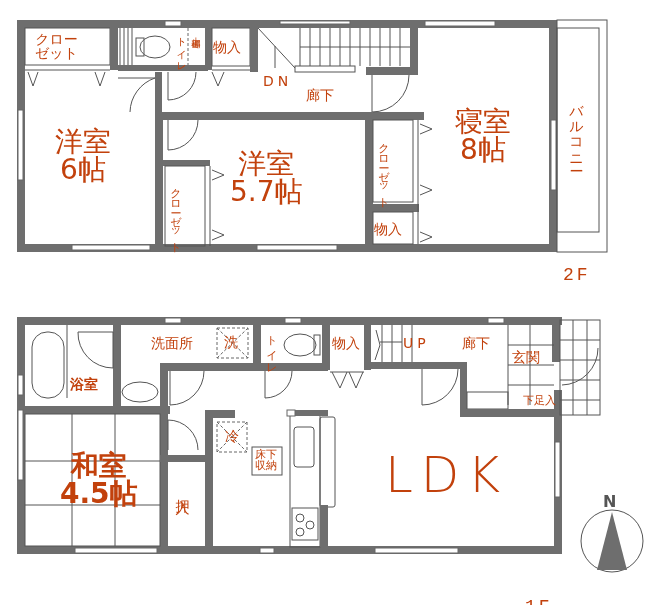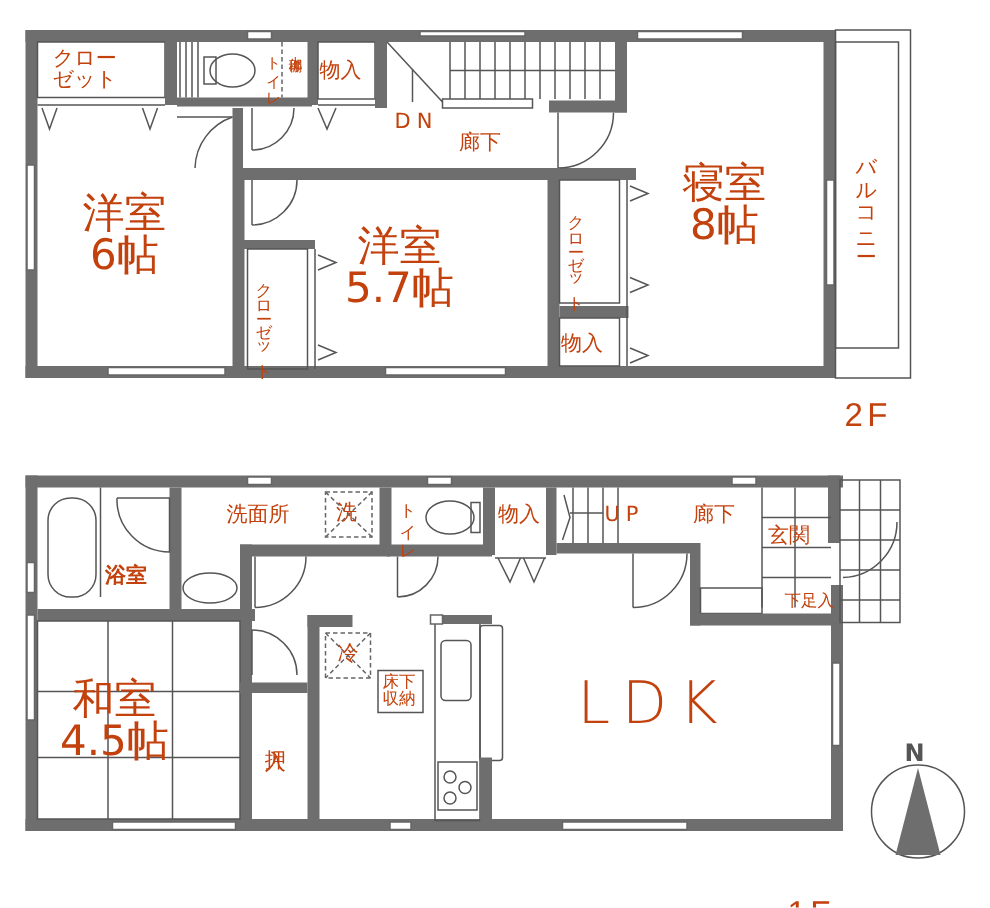--- a/index.html
+++ b/index.html
@@ -8,22 +8,22 @@
   svg { position:absolute; left:0; top:0; }
   .wall { fill:#6e6e6e; }
   .thin { fill:none; stroke:#555; stroke-width:1; }
   .dash { fill:none; stroke:#666; stroke-width:1; stroke-dasharray:3 2; }
   .win  { fill:#fff; stroke:#666; stroke-width:1; }
   .lbl { position:absolute; color:#c2410c; white-space:nowrap; line-height:1; text-align:center; }
   .mid { font-size:28px; }
   .sm  { font-size:14px; }
   .xs  { font-size:11px; }
   .vert { writing-mode:vertical-rl; text-orientation:upright; letter-spacing:1px; }
-  .floor { font-size:22px; font-family:Liberation Sans, sans-serif; letter-spacing:3px; }
-  .ldk { font-size:39px; letter-spacing:8px; font-family:"DejaVu Sans", sans-serif; font-weight:300; }
+  .floor { font-size:18px; font-family:Liberation Mono, monospace; letter-spacing:3px; }
+  .ldk { font-size:50px; letter-spacing:8px; font-family:"DejaVu Sans", sans-serif; font-weight:300; }
 </style>
 </head>
 <body>
 
 <svg width="660" height="605" viewBox="0 0 660 605">
 
   <g>
 
     <rect class="wall" x="17" y="20" width="540" height="8"></rect>
     <rect class="wall" x="17" y="20" width="8" height="232"></rect>
@@ -254,21 +254,21 @@
 
 <div class="lbl sm" style="left:70px;top:377px;font-weight:bold;">浴室</div>
 <div class="lbl sm" style="left:151px;top:336px;">洗面所</div>
 <div class="lbl sm" style="left:224px;top:335px;">洗</div>
 <div class="lbl xs vert" style="left:266px;top:328px;">トイレ</div>
 <div class="lbl sm" style="left:332px;top:336px;">物入</div>
 <div class="lbl sm" style="left:403px;top:336px;letter-spacing:4px;">UP</div>
 <div class="lbl sm" style="left:462px;top:336px;">廊下</div>
 <div class="lbl sm" style="left:512px;top:350px;">玄関</div>
 <div class="lbl xs" style="left:475px;top:395px;margin-left:48px;">下足入</div>
-<div class="lbl" style="left:40px;top:452px;">
+<div class="lbl" style="left:60px;top:452px;font-weight:bold;">
   <div class="mid">和室</div>
   <div class="mid">4.5帖</div>
 </div>
 <div class="lbl sm vert" style="left:176px;top:488px;">押入</div>
 <div class="lbl sm" style="left:225px;top:429px;">冷</div>
 <div class="lbl xs" style="left:255px;top:449px;">
   <div>床下</div>
   <div>収納</div>
 </div>
 <div class="lbl" style="left:385px;top:450px;">

